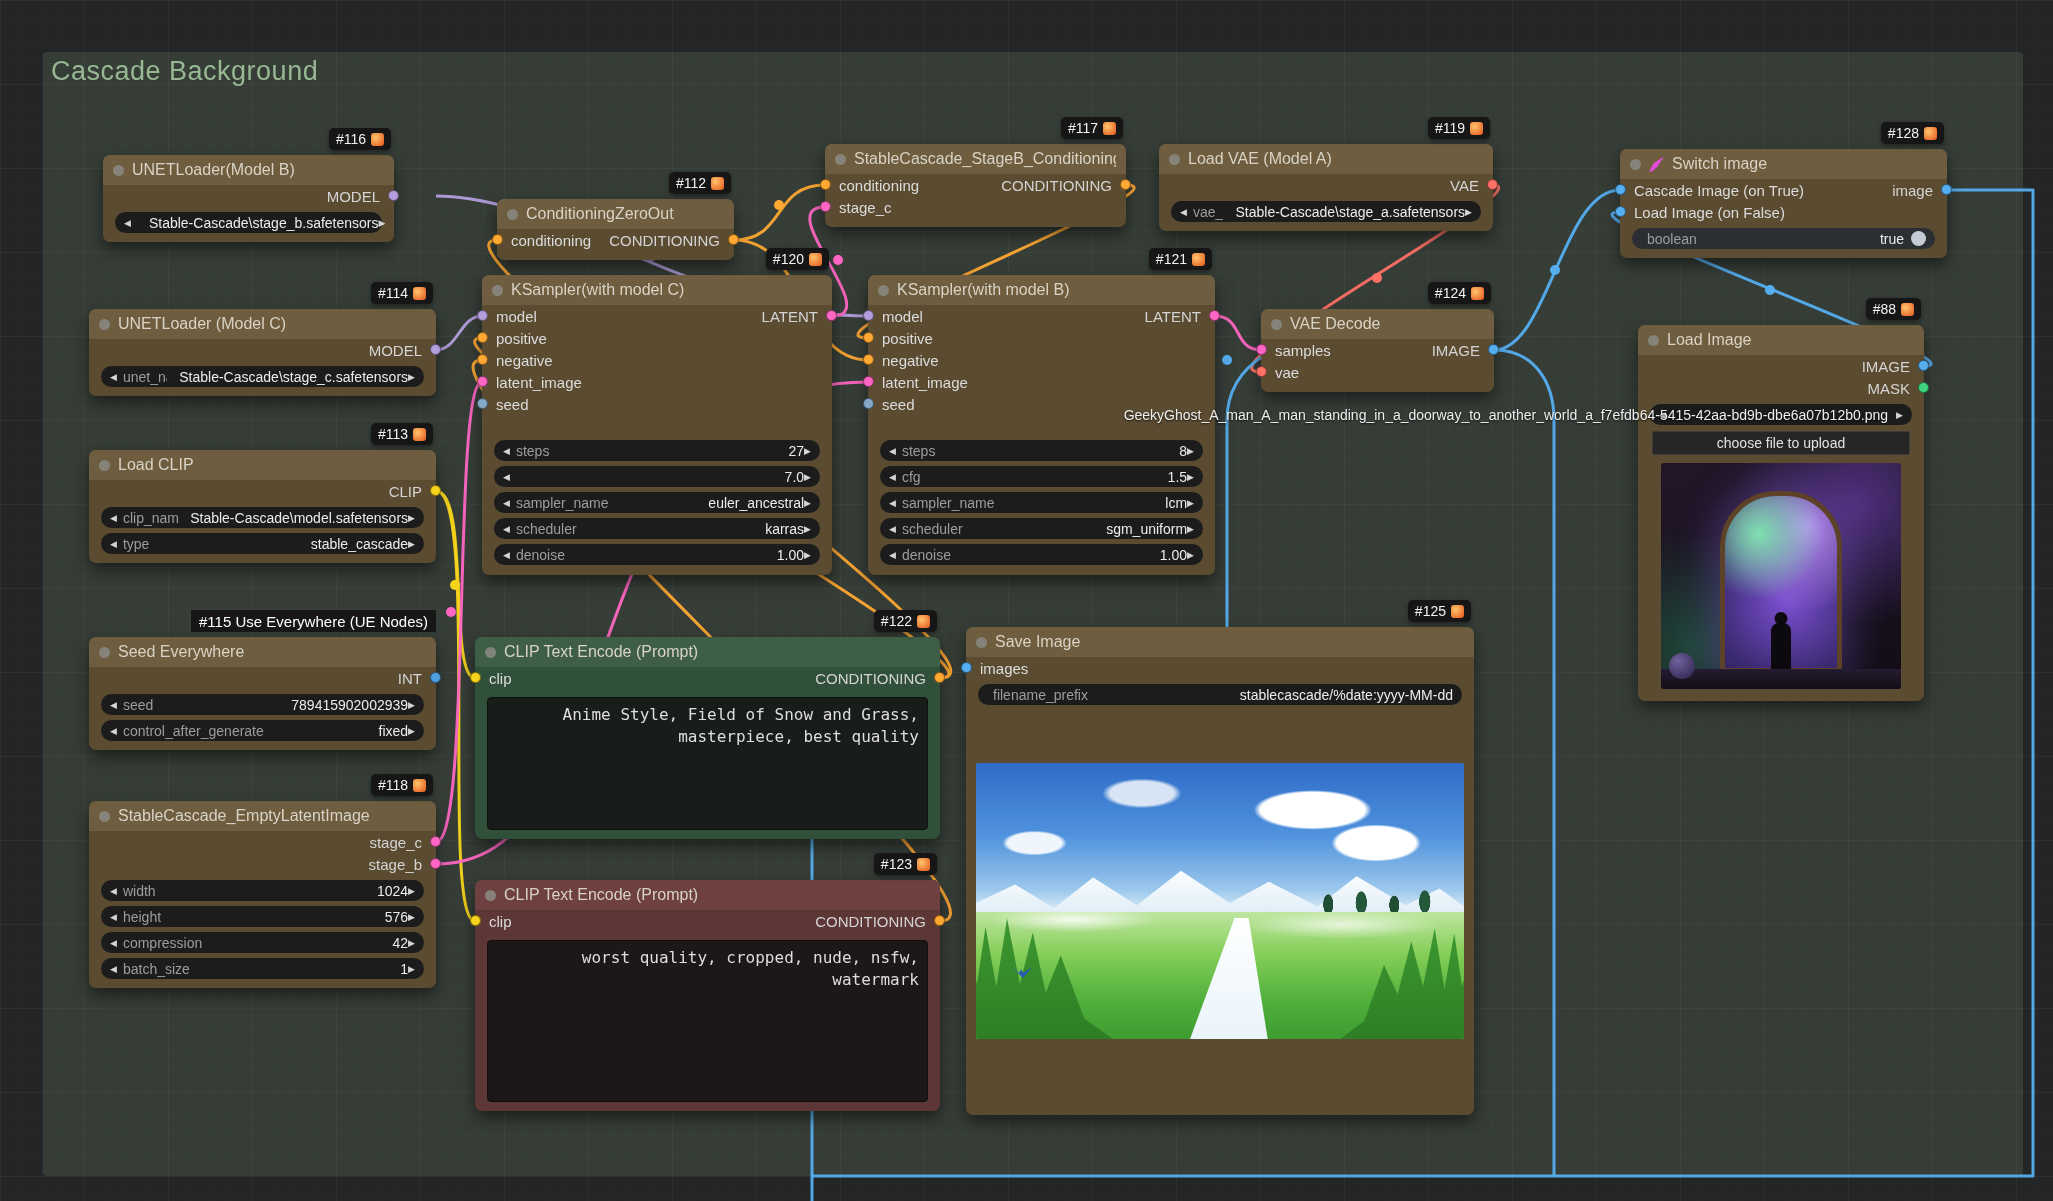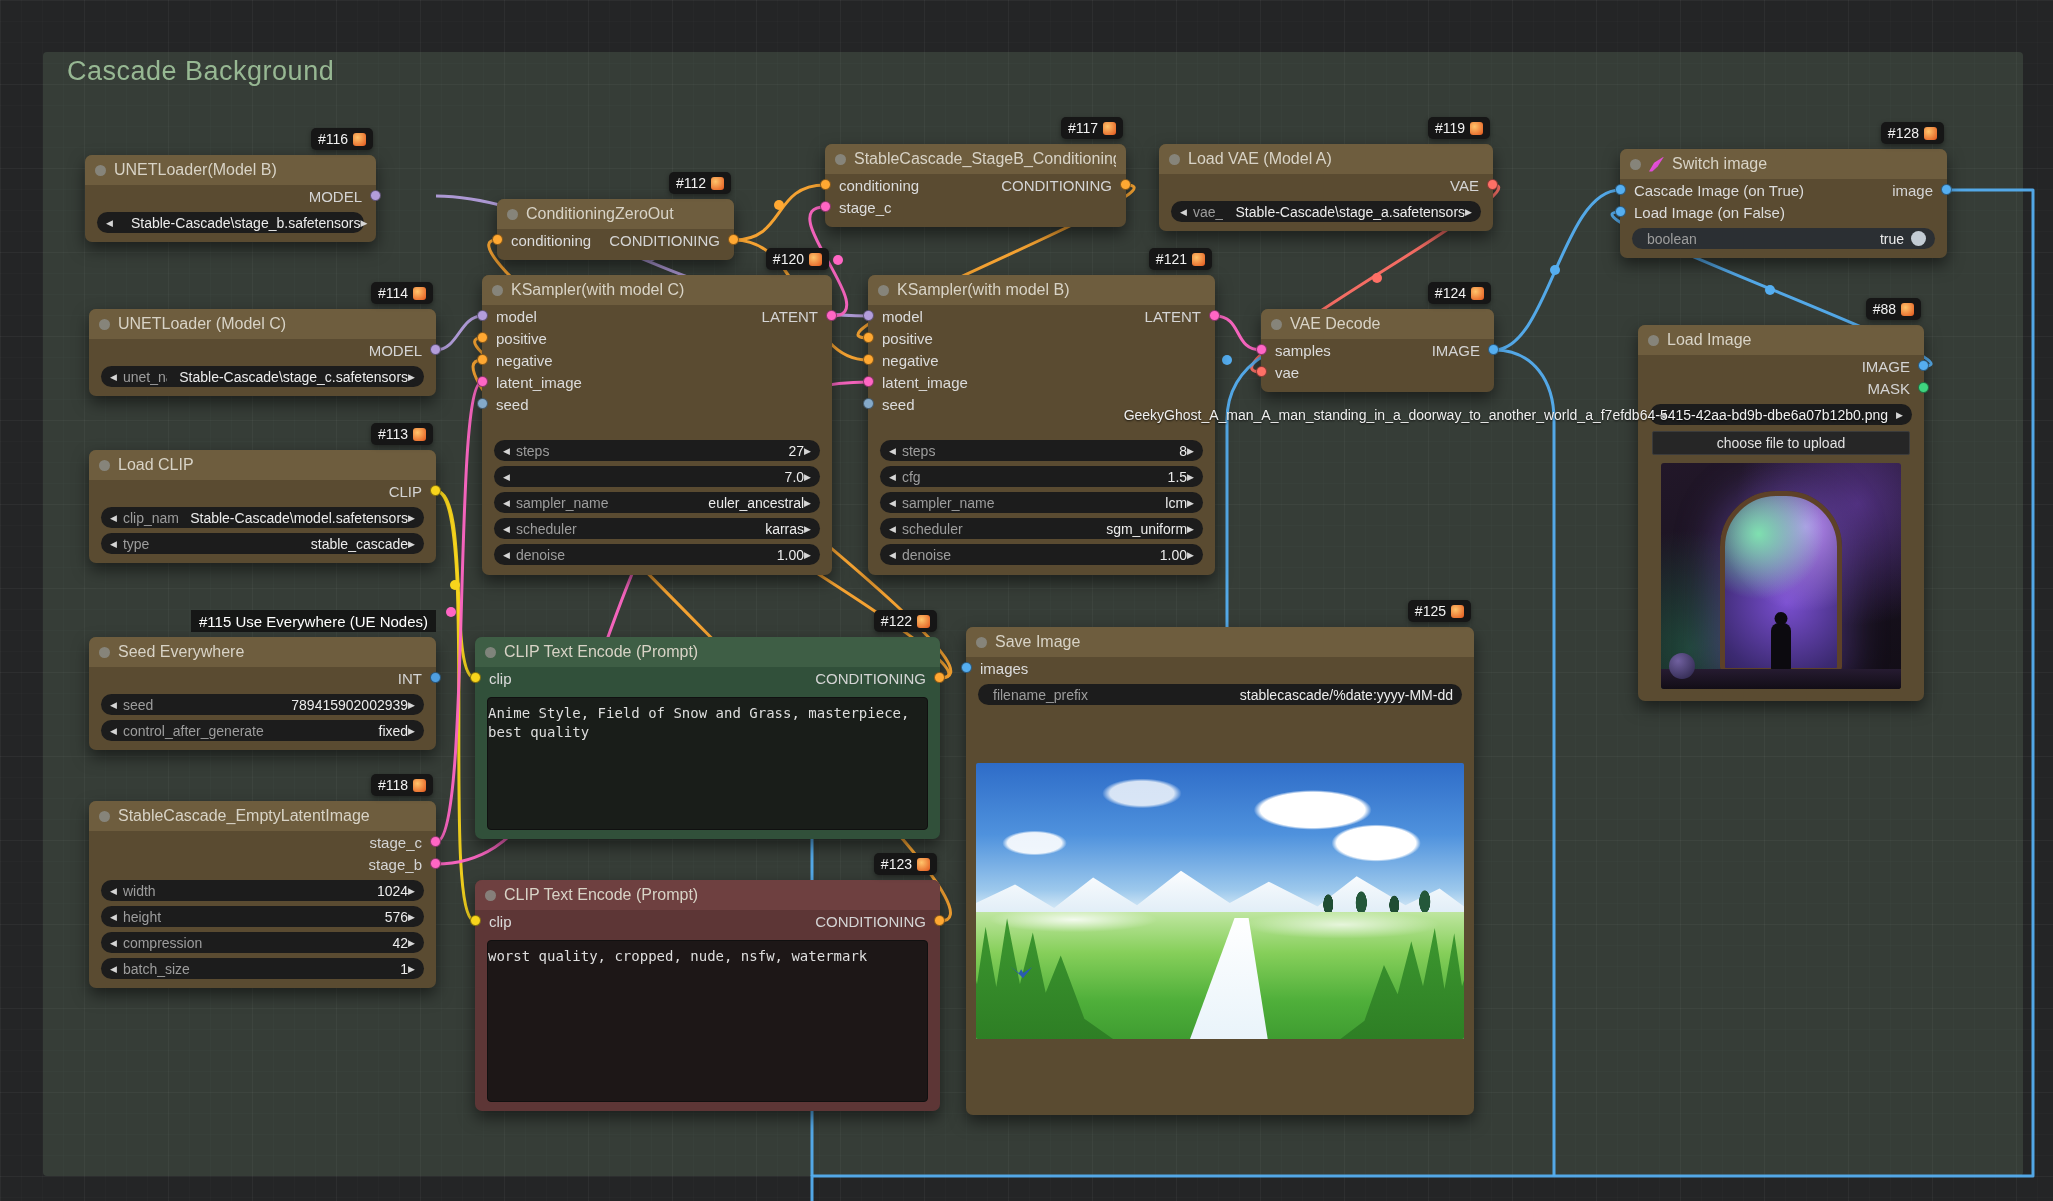--- a/index.html
+++ b/index.html
@@ -5,21 +5,21 @@
   html,body{margin:0;padding:0;background:#1b1b1b;}
   .canvas{position:relative;width:2053px;height:1201px;overflow:hidden;background-color:#242526;
     background-image:
       linear-gradient(rgba(255,255,255,0.028) 1px, transparent 1px),
       linear-gradient(90deg, rgba(255,255,255,0.028) 1px, transparent 1px),
       linear-gradient(rgba(255,255,255,0.012) 1px, transparent 1px),
       linear-gradient(90deg, rgba(255,255,255,0.012) 1px, transparent 1px);
     background-size:84px 84px,84px 84px,21px 21px,21px 21px;
     font-family:"Liberation Sans",sans-serif;}
   .group{position:absolute;left:43px;top:52px;width:1980px;height:1124px;background:rgba(118,150,118,0.22);border-radius:4px;z-index:0;}
-  .group-title{position:absolute;left:8px;top:4px;font-size:27px;color:#97b893;letter-spacing:0.5px;margin-left:16px;}
+  .group-title{position:absolute;left:8px;top:4px;font-size:27px;color:#97b893;letter-spacing:0.5px;}
   .links{position:absolute;left:0;top:0;z-index:1;pointer-events:none;}
   .links path{fill:none;stroke-width:3;stroke-linejoin:round;opacity:0.95;}
 
   .node{position:absolute;background:#5a4b31;border-radius:7px;box-shadow:0 7px 16px rgba(0,0,0,0.5);z-index:2;padding-bottom:9px;color:#d8d8d8;}
   .n-header{height:30px;background:#6e5d3e;border-radius:7px 7px 0 0;display:flex;align-items:center;padding:0 10px;gap:8px;}
   .n-title{color:#d8d3c6;font-size:16px;white-space:nowrap;overflow:hidden;}
   .cdot{width:11px;height:11px;border-radius:50%;background:#8b8b85;flex:none;opacity:0.85;}
   .node.green{background:#31503a;}
   .node.green .n-header{background:#3e5e45;}
   .node.maroon{background:#5d3636;}
@@ -41,21 +41,21 @@
 
   .widget{height:21px;margin:5px 12px 0;background:#1c1c1c;border-radius:11px;display:flex;align-items:center;padding:0 9px;font-size:14px;position:relative;cursor:pointer;}
   .w-arr{font-size:9px;color:#d5d5d5;flex:none;}
   .w-label{color:#9d9d9d;white-space:nowrap;overflow:hidden;text-overflow:clip;margin:0 6px;flex:0 1 auto;}
   .w-value{margin-left:auto;padding-left:6px;white-space:nowrap;color:#ececec;}
   .w-value-abs{position:absolute;right:24px;top:50%;transform:translateY(-50%);white-space:nowrap;color:#f0f0f0;font-size:14px;text-shadow:0 1px 2px rgba(0,0,0,0.8);z-index:4;}
   .widget.toggle{background:#2b2f33;text-align:center;}
   .knob{width:15px;height:15px;border-radius:50%;background:#c3ccd4;margin-left:7px;flex:none;}
   .upload-btn{height:22px;margin:6px 14px 0;background:#262626;border:1px solid #3b3b3b;border-radius:2px;color:#e2e2e2;font-size:14px;display:flex;align-items:center;justify-content:center;cursor:pointer;}
   .gap20{height:20px;}
-  .prompt{margin:8px 12px 0;background:#191d19;border:1px solid #101010;border-radius:4px;color:#dedede;font-family:"DejaVu Sans Mono",monospace;font-size:14px;padding:6px 0;white-space:pre-wrap;overflow:hidden;line-height:1.35;}
+  .prompt{margin:8px 12px 0;background:#191d19;border:1px solid #101010;border-radius:4px;color:#dedede;font-family:"DejaVu Sans Mono",monospace;font-size:16px;padding:6px 8px;white-space:pre-wrap;overflow:hidden;line-height:1.35;text-align:right;}
   .node.maroon .prompt{background:#1d1717;}
   .brush-icon{width:15px;height:15px;flex:none;background:linear-gradient(135deg,#ff5fd8,#c13bd4);clip-path:polygon(0 100%,34% 42%,100% 0,58% 66%,22% 100%);}
 
   
   .doorway{position:relative;margin:8px auto 0;width:240px;height:226px;border-radius:3px;overflow:hidden;
     background:
      radial-gradient(circle at 82% 18%, rgba(130,76,214,0.5), transparent 45%),
      radial-gradient(circle at 12% 82%, rgba(44,150,98,0.4), transparent 42%),
      linear-gradient(160deg,#221729,#17111d 60%,#120d16);}
   .arch{position:absolute;left:50%;bottom:16px;transform:translateX(-50%);width:112px;height:172px;border-radius:56px 56px 6px 6px;
@@ -94,21 +94,21 @@
   .trees{position:absolute;right:5%;top:44%;width:26%;height:12%;
     background:
      radial-gradient(ellipse 8px 16px at 12% 60%, #1f4d33 60%, transparent 65%),
      radial-gradient(ellipse 9px 18px at 38% 55%, #24583a 60%, transparent 65%),
      radial-gradient(ellipse 8px 15px at 64% 62%, #1f4d33 60%, transparent 65%),
      radial-gradient(ellipse 9px 18px at 88% 52%, #24583a 60%, transparent 65%);}
   .bird{position:absolute;left:7%;bottom:22%;width:22px;height:12px;background:#2a5bb0;
     clip-path:polygon(0 0,40% 55%,50% 25%,60% 55%,100% 5%,58% 100%,46% 75%);}
 
   
-  #n116{left:85px;top:155px;width:291px}
+  #n116{left:103px;top:155px;width:291px}
   #n114{left:89px;top:309px;width:347px}
   #n113{left:89px;top:450px;width:347px}
   #n115{left:89px;top:637px;width:347px}
   #n118{left:89px;top:801px;width:347px}
   #n112{left:497px;top:199px;width:237px}
   #n117{left:825px;top:144px;width:301px}
   #n119{left:1159px;top:144px;width:334px}
   #n120{left:482px;top:275px;width:350px;height:291px}
   #n121{left:868px;top:275px;width:347px;height:291px}
   #n124{left:1261px;top:309px;width:233px}

